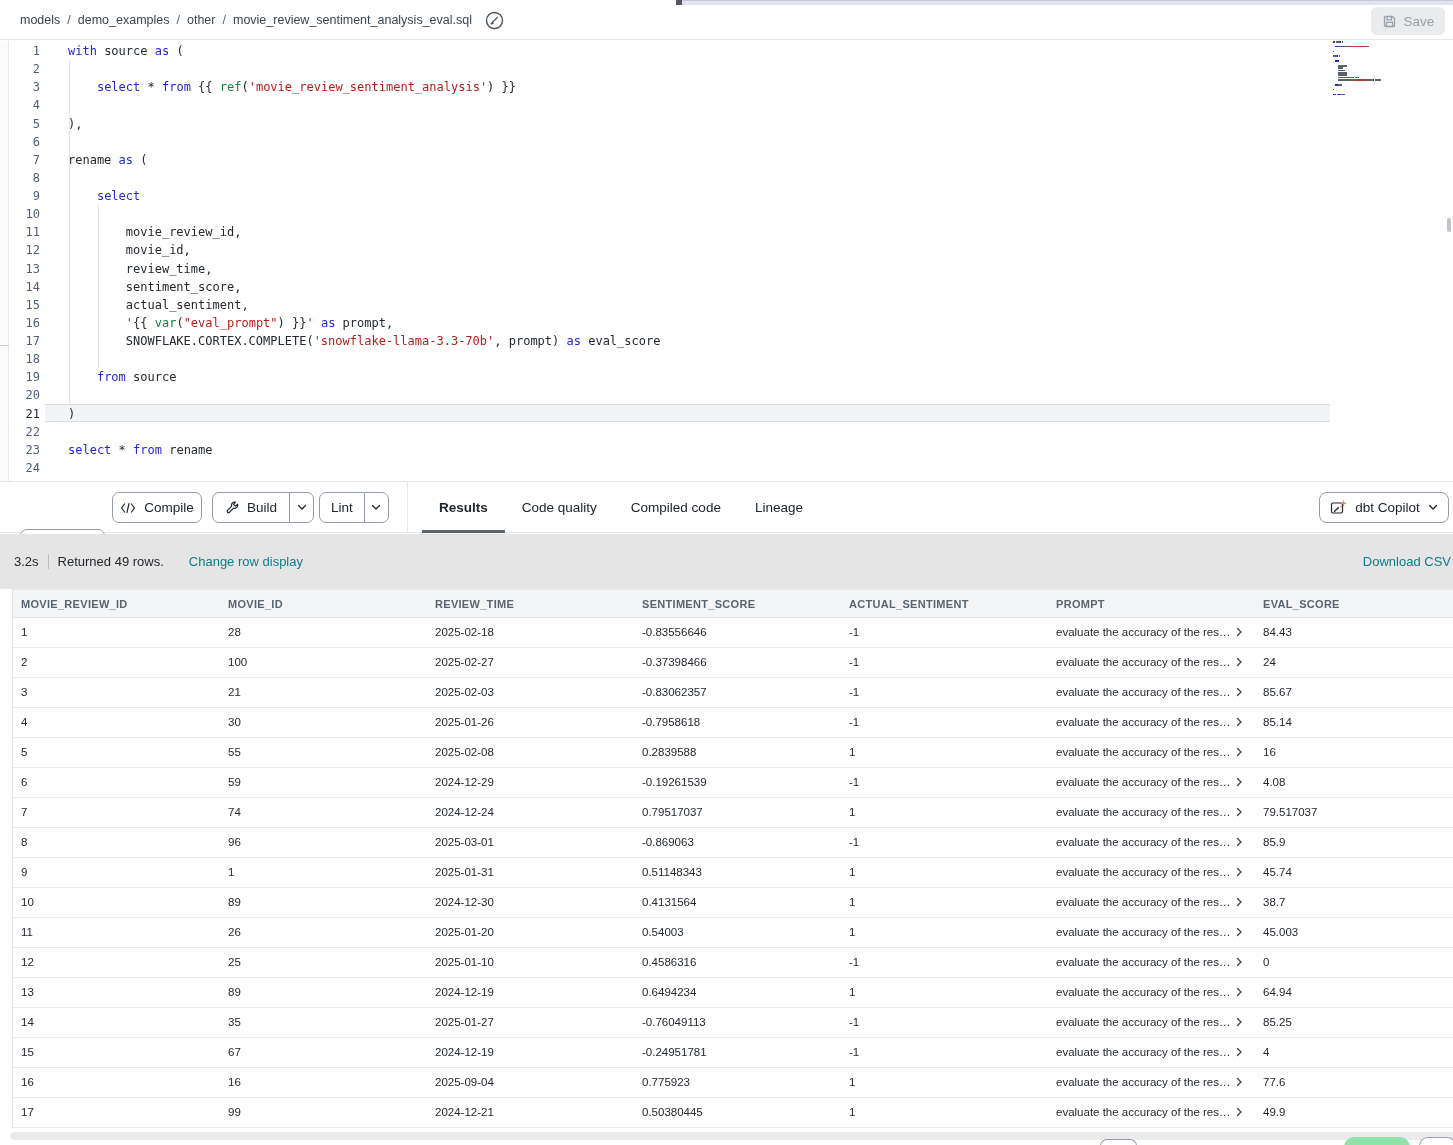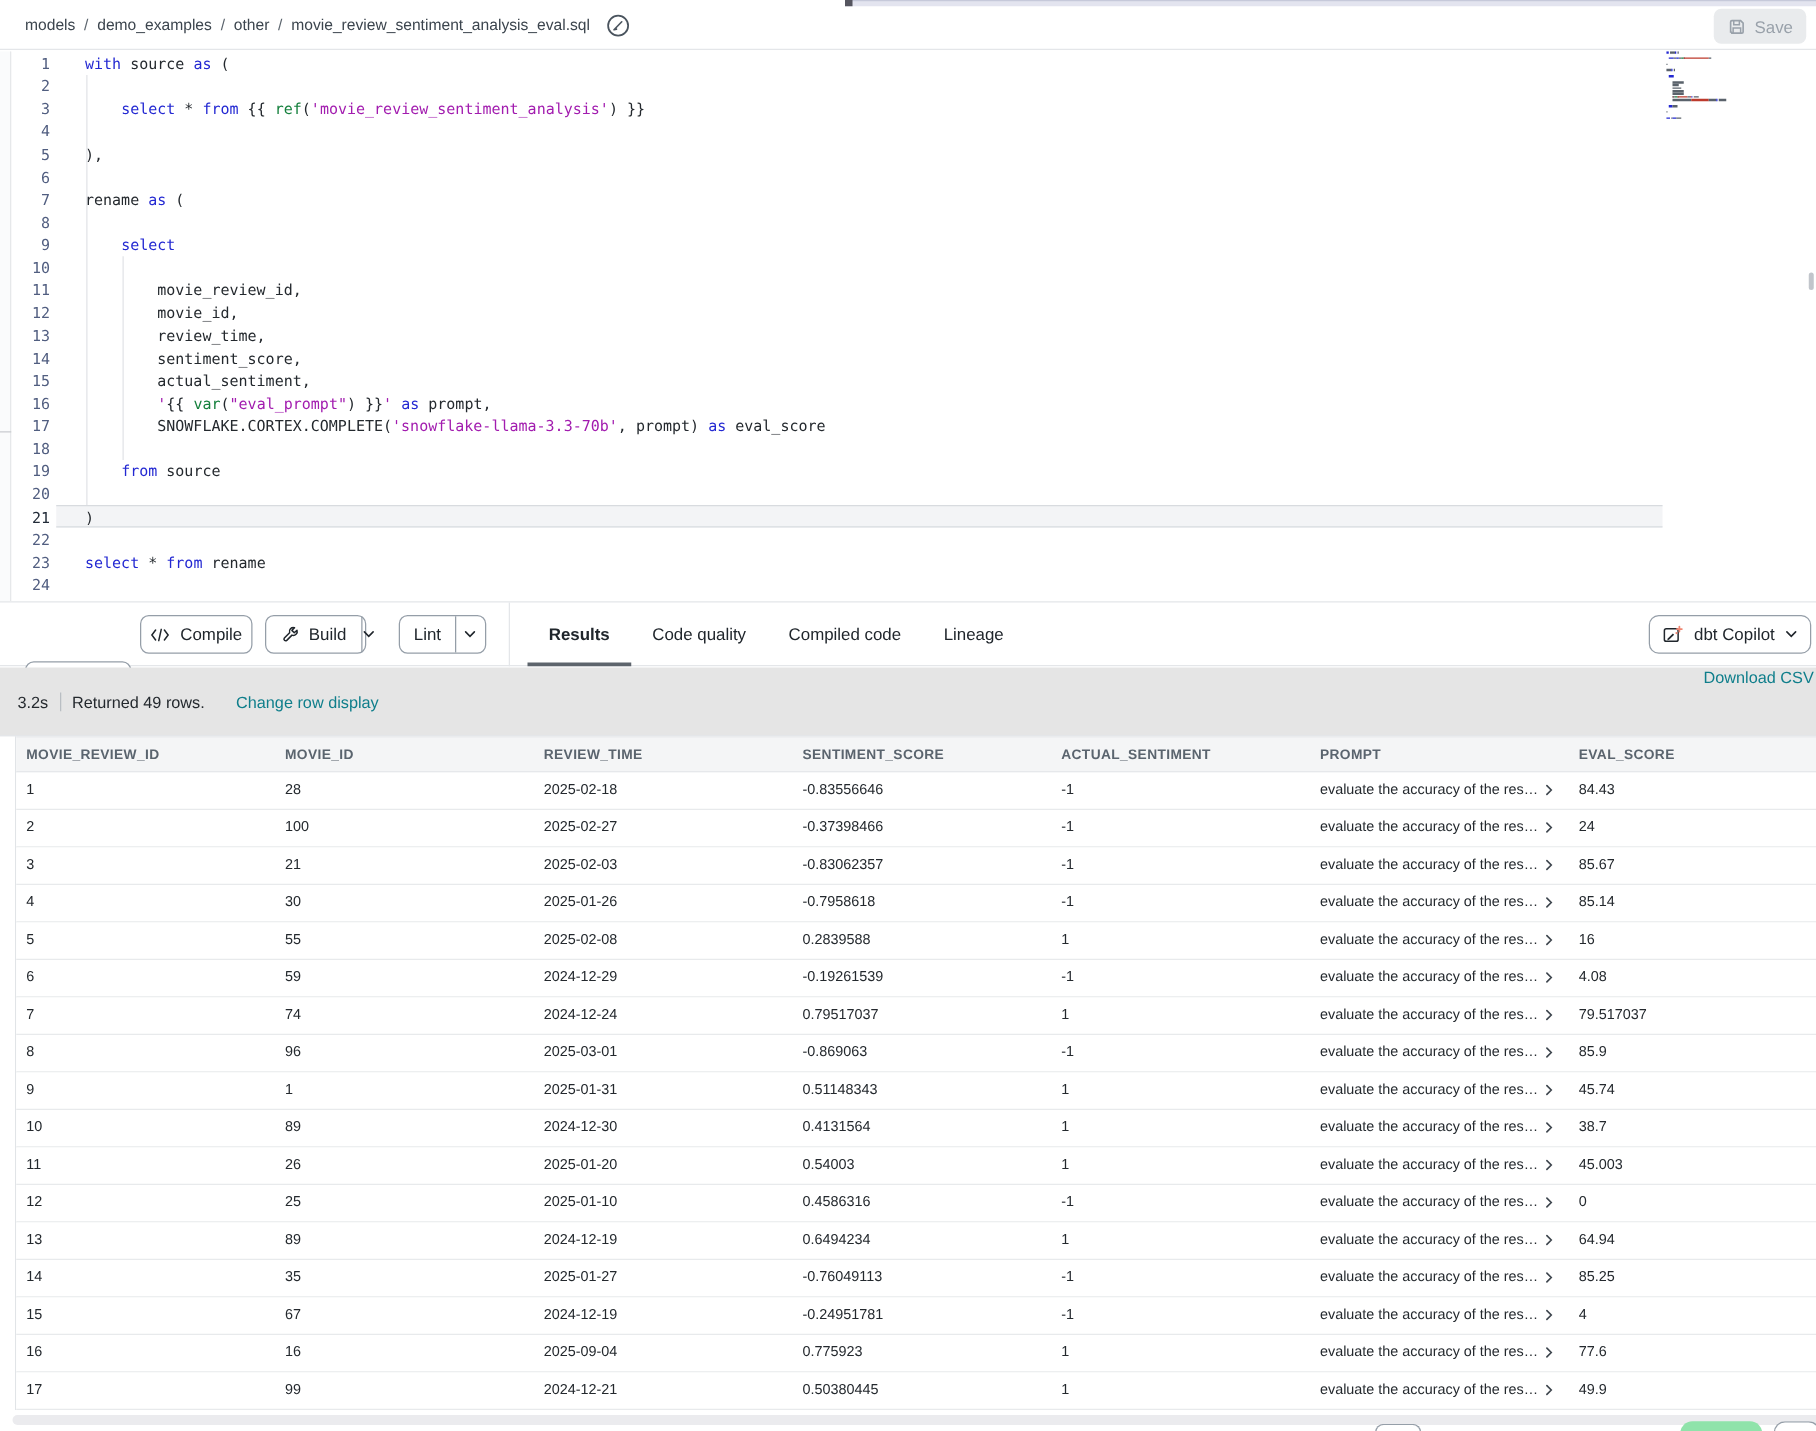--- a/index.html
+++ b/index.html
@@ -21,59 +21,59 @@
   .editor { position:absolute; top:41px; left:0; width:1453px; height:440px; background:#fff; overflow:hidden; }
   .fold-gutter { position:absolute; left:0; top:0; width:9px; height:440px; background:#fafbfc; border-right:1px solid #e6e8ea; }
   .fold-tick { position:absolute; left:0; top:304px; width:9px; height:1px; background:#c9ccd0; }
   .gutter { position:absolute; left:0; top:1px; width:40px; text-align:right; font-family:"DejaVu Sans Mono", monospace; font-size:12px; color:#515e80; }
   .gutter .ln { height:18.13px; line-height:18.13px; }
   .gutter .ln.active { color:#222b38; }
   .active-line { position:absolute; left:45px; top:363.1px; width:1285px; height:18.13px; background:#f3f4f6; border-top:1px solid #d8dbdf; border-bottom:1px solid #d8dbdf; }
   .code { position:absolute; left:0; top:1px; width:1340px; padding-left:68px; font-family:"DejaVu Sans Mono", monospace; font-size:12px; }
   .code .cl { height:18.13px; line-height:18.13px; white-space:pre; position:relative; z-index:2; }
   .tk-kw { color:#2328d2; }
-  .tk-str { color:#a21caf; }
+  .tk-str { color:#b91c1c; }
   .tk-fn { color:#15803d; }
   .tk-pl { color:#24292e; }
   .indent-guide { position:absolute; width:1px; background:#e2e4e8; z-index:1; }
   .guide-1 { left:69px; top:19px; height:344px; }
   .guide-2 { left:98px; top:164px; height:163px; }
   .minimap { position:absolute; left:1333px; top:-3px; width:110px; height:100px; background:#fff; overflow:hidden; padding-top:3px; }
   .mm-l { height:2.4px; white-space:nowrap; }
   .mm-l span { display:inline-block; height:1.6px; vertical-align:top; }
   .v-scroll-thumb { position:absolute; right:2px; top:177px; width:4px; height:14px; background:#c1c5cb; border-radius:2px; }
 
   
   .toolbar { position:absolute; top:481px; left:0; width:1453px; height:52px; background:#fff; border-top:1px solid #e4e6e9; border-bottom:1px solid #e4e6e9; }
   .btn { position:absolute; top:10px; height:31px; background:#fff; border:1px solid #959ea8; border-radius:7px;
          display:flex; align-items:center; justify-content:center; gap:8px; font-size:13.5px; color:#20262c; font-family:inherit; }
   .btn svg, .save-btn svg { display:block; }
   .btn-preview { left:20px; width:85px;margin-top:37px; }
   .btn-compile { left:112px; width:90px; }
   .split { position:absolute; top:10px; height:31px; border:1px solid #959ea8; border-radius:7px; background:#fff; display:flex; align-items:stretch; }
   .split .main { display:flex; align-items:center; gap:8px; font-size:13.5px; color:#20262c; padding:0 12px; }
   .split .chev { display:flex; align-items:center; justify-content:center; width:31px; border-left:1px solid #959ea8; }
-  .split-build { left:212px; width:81px; }
+  .split-build { left:212px; width:102px; }
   .split-lint { left:319px; width:70px; }
   .split-lint .main { padding:0 11px; }
   .toolbar-divider { position:absolute; left:407px; top:0; width:1px; height:51px; background:#e4e6e9; }
   .tabs { position:absolute; left:422px; top:0; height:51px; display:flex; }
   .tab { position:relative; height:51px; display:flex; align-items:center; padding:0 17px; font-size:13.5px; color:#20262c; cursor:default; }
   .tab.active { font-weight:bold; }
   .tab.active::after { content:""; position:absolute; left:0; right:0; bottom:0; height:3px; background:#5d646c; }
   .copilot-btn { position:absolute; right:4px; top:10px; width:130px; height:31px; background:#fff; border:1px solid #959ea8; border-radius:8px;
                  display:flex; align-items:center; justify-content:center; gap:8px; font-size:13.5px; color:#20262c; font-family:inherit; }
 
   
   .statusbar { position:absolute; top:534px; left:0; width:1453px; height:55px; background:#e5e5e5; border-bottom:1px solid #e4e6e9; }
   .status-left { position:absolute; left:14px; top:0; height:54px; display:flex; align-items:center; gap:9px; font-size:13px; color:#24292e; }
   .status-pipe { width:1px; height:15px; background:#b9bec3; }
   .link { color:#0f7e8b; font-size:13px; cursor:pointer; }
   .change-link { margin-left:16px; }
-  .download-link { position:absolute; right:2px; top:0; height:54px; display:flex; }
+  .download-link { position:absolute; right:2px; top:0; height:54px; display:flex; align-items:center; }
 
   
   .rtable { position:absolute; top:589px; left:12px; width:1449px; border-left:1px solid #e1e4e7; }
   .thead { display:grid; grid-template-columns:repeat(7,207px); background:#f4f5f6; height:29px; border-top:1px solid #e7e9ec; border-bottom:1px solid #e1e4e7; }
   .th { font-size:11px; font-weight:bold; color:#5a646e; letter-spacing:.3px; line-height:28px; padding-left:8px; overflow:hidden; white-space:nowrap; }
   .trow { display:grid; grid-template-columns:repeat(7,207px); height:30px; border-bottom:1px solid #e8eaec; background:#fff; }
   .td { font-size:11.5px; color:#24292e; line-height:29px; padding-left:8px; white-space:nowrap; overflow:hidden; }
   .td.prompt { display:flex; align-items:center; gap:5px; }
   .td.prompt svg { flex:none; margin-top:-1px; }
 

